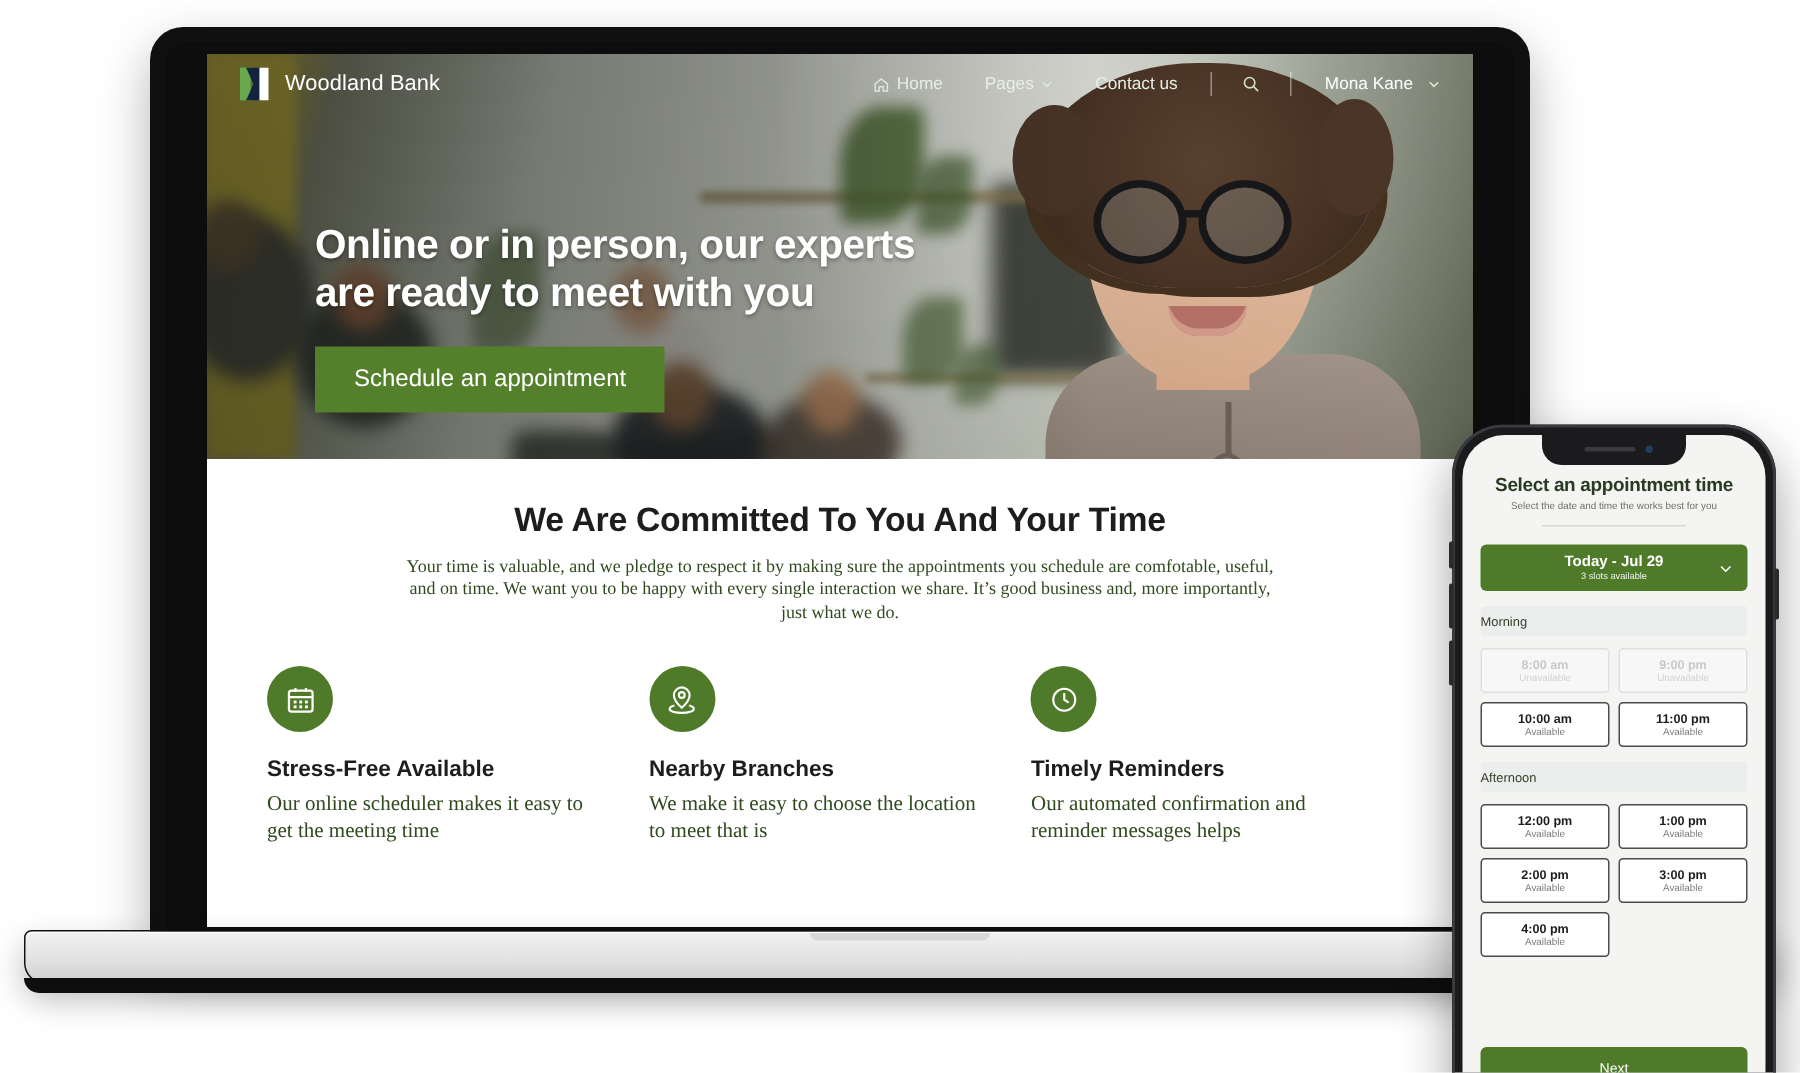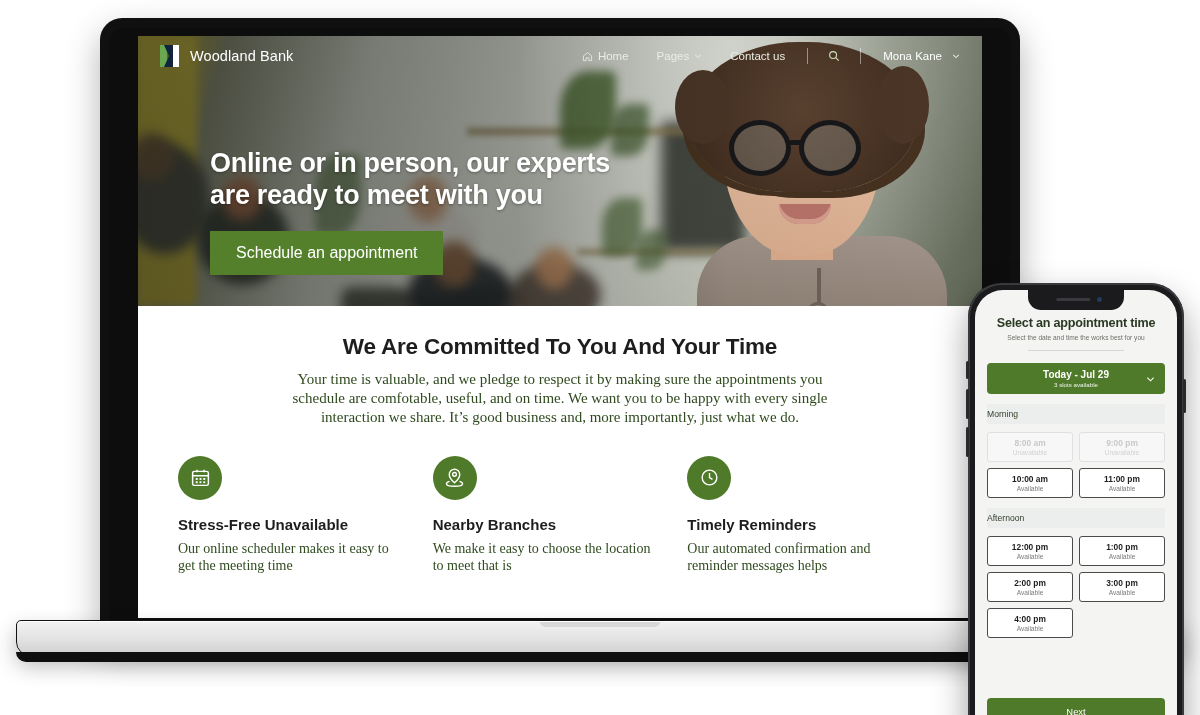--- a/index.html
+++ b/index.html
@@ -131,21 +131,21 @@
     margin-top:20px; display:inline-block; background:#55802b; color:#fff;
     font-size:16px; padding:13px 26px; border:0; cursor:pointer;
     font-family:"Liberation Sans", sans-serif;
   }
 
   
   .section { background:#fff; padding:28px 40px 0; }
   .sec-title { text-align:center; font-size:22.5px; font-weight:bold; color:#1d1d1d;
                letter-spacing:-.2px; }
   .sec-para { margin:10px auto 0; max-width:580px; text-align:center;
-              font-family:"Liberation Serif", serif; font-size:15px; line-height:1.28;
+              font-family:"Liberation Serif", serif; font-size:12px; line-height:1.28;
               color:#2f4a1e; }
 
   
   .features { display:flex; gap:0; padding:28px 40px 0; }
   .feature { width:274px; padding-right:28px; }
   .f-icon { width:44px; height:44px; border-radius:50%; background:#4f7a29;
             display:flex; align-items:center; justify-content:center; }
   .f-icon svg { width:21px; height:21px; }
   .f-title { margin-top:16px; font-size:15px; font-weight:bold; color:#1d1d1d; }
   .f-text { margin-top:7px; font-family:"Liberation Serif", serif; font-size:14px;
@@ -318,21 +318,21 @@
               <rect x="3" y="5" width="18" height="16" rx="2"></rect>
               <path d="M3 10 H21 M8 3 V6 M16 3 V6"></path>
               <rect x="6.6" y="12.6" width="2.2" height="2.2" fill="#fff" stroke="none"></rect>
               <rect x="10.9" y="12.6" width="2.2" height="2.2" fill="#fff" stroke="none"></rect>
               <rect x="15.2" y="12.6" width="2.2" height="2.2" fill="#fff" stroke="none"></rect>
               <rect x="6.6" y="16.3" width="2.2" height="2.2" fill="#fff" stroke="none"></rect>
               <rect x="10.9" y="16.3" width="2.2" height="2.2" fill="#fff" stroke="none"></rect>
               <rect x="15.2" y="16.3" width="2.2" height="2.2" fill="#fff" stroke="none"></rect>
             </svg>
           </div>
-          <div class="f-title">Stress-Free Unavailable</div>
+          <div class="f-title">Stress-Free Available</div>
           <div class="f-text">Our online scheduler makes it easy to get the meeting time</div>
         </div>
 
         <div class="feature">
           <div class="f-icon">
             <svg viewBox="0 0 24 24" fill="none" stroke="#fff" stroke-width="1.6">
               <path d="M12 2.6c-3.3 0-6 2.6-6 5.9 0 4.2 6 9.6 6 9.6s6-5.4 6-9.6c0-3.3-2.7-5.9-6-5.9z"></path>
               <circle cx="12" cy="8.4" r="2.2"></circle>
               <path d="M6.4 16.4C4.2 17 2.8 17.9 2.8 19c0 1.7 4.1 3 9.2 3s9.2-1.3 9.2-3c0-1.1-1.4-2-3.6-2.6"></path>
             </svg>

